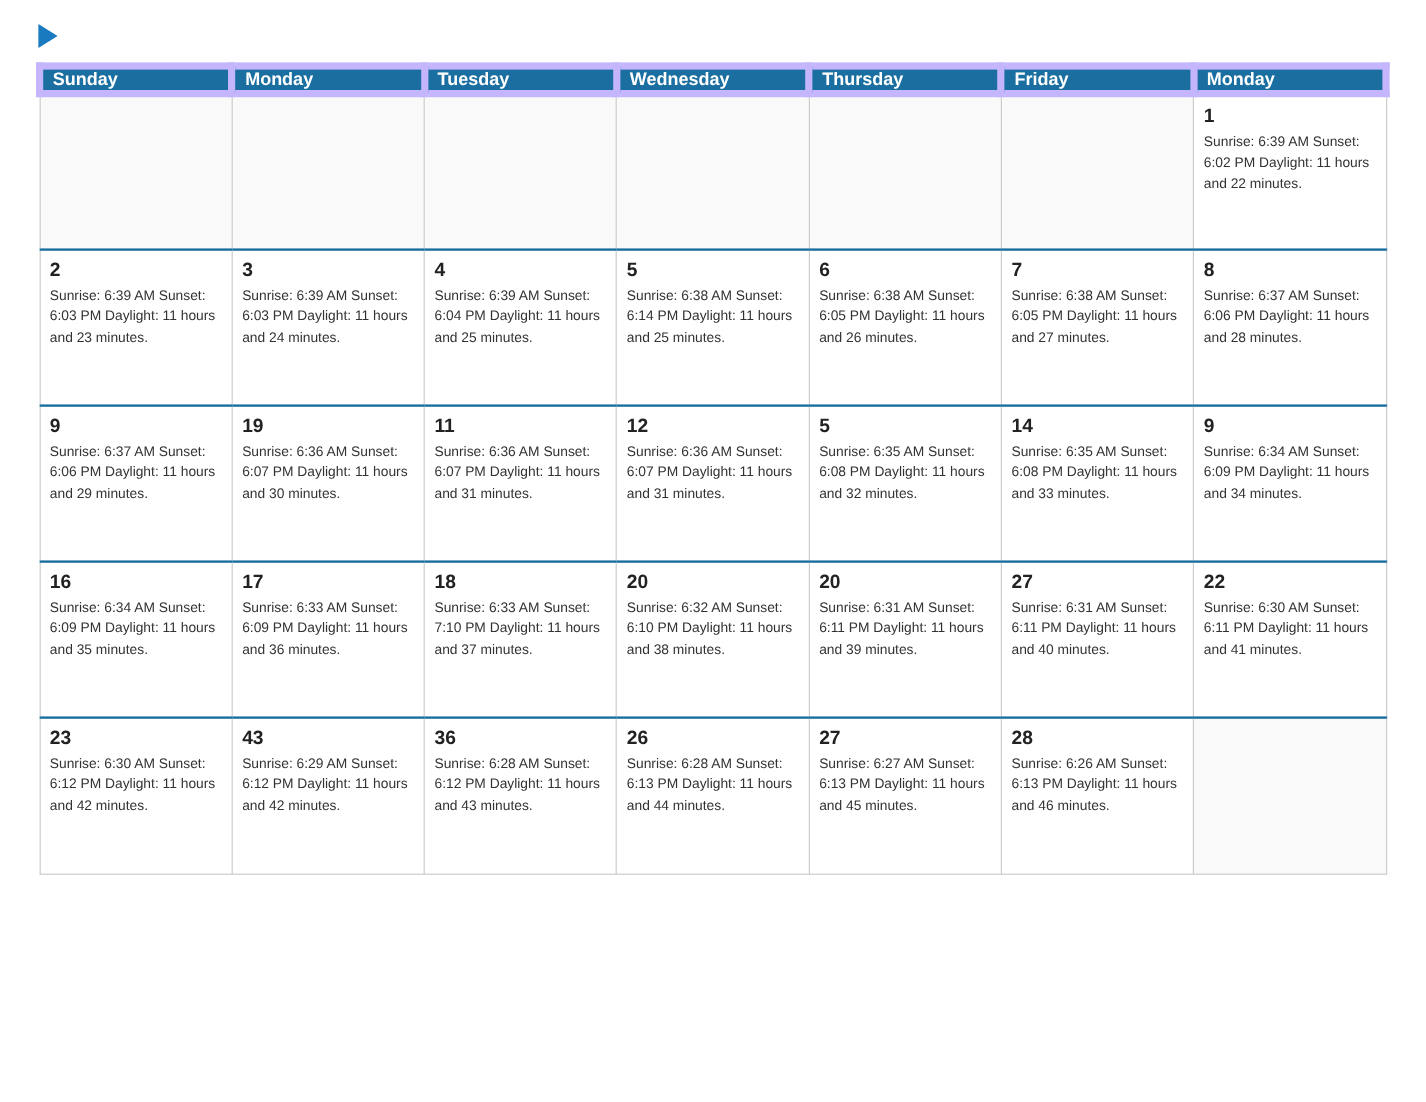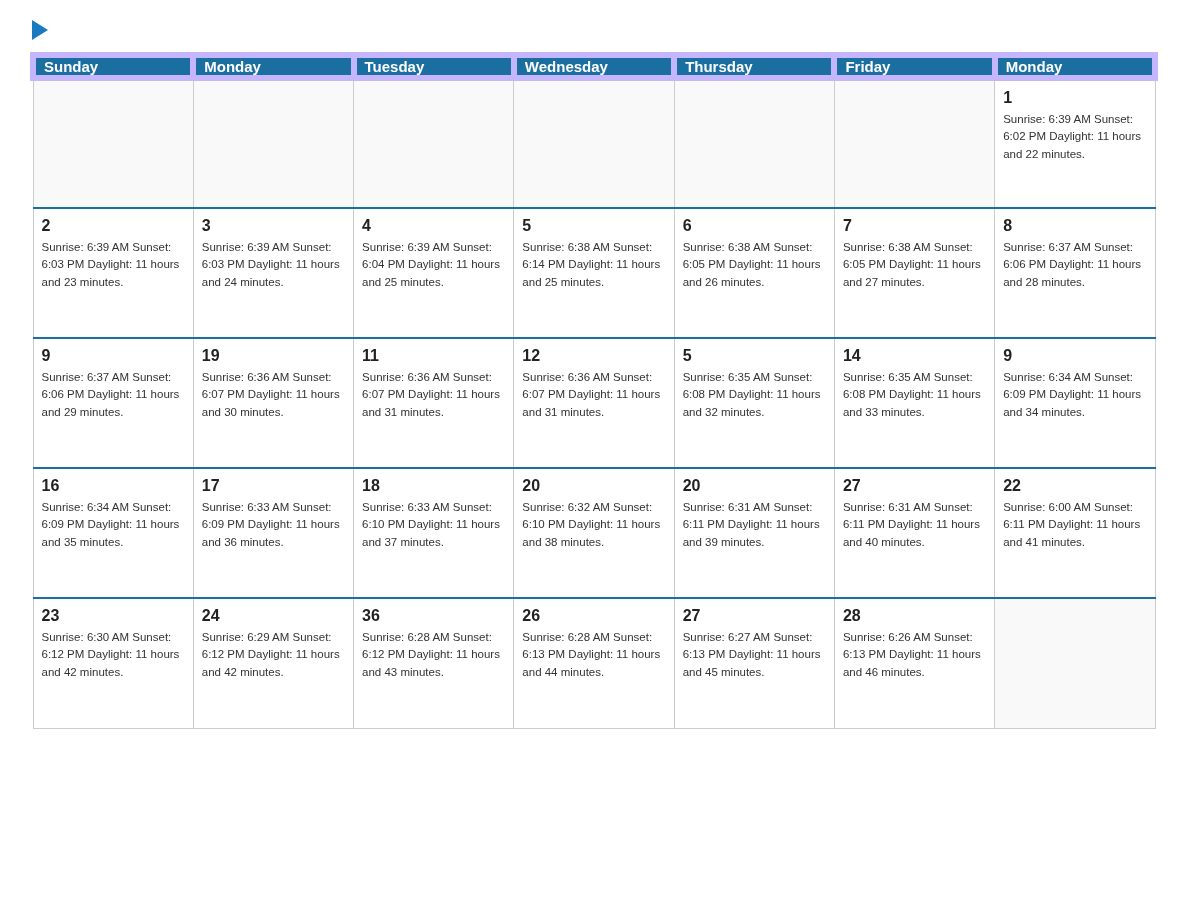--- a/index.html
+++ b/index.html
@@ -244,21 +244,21 @@
         </td>
         <td>
           <span class="day-number">17</span>
           <div class="day-info">Sunrise: 6:33 AM
 Sunset: 6:09 PM
 Daylight: 11 hours and 36 minutes.</div>
         </td>
         <td>
           <span class="day-number">18</span>
           <div class="day-info">Sunrise: 6:33 AM
-Sunset: 6:10 PM
+Sunset: 7:10 PM
 Daylight: 11 hours and 37 minutes.</div>
         </td>
         <td>
           <span class="day-number">20</span>
           <div class="day-info">Sunrise: 6:32 AM
 Sunset: 6:10 PM
 Daylight: 11 hours and 38 minutes.</div>
         </td>
         <td>
           <span class="day-number">20</span>
@@ -267,34 +267,34 @@
 Daylight: 11 hours and 39 minutes.</div>
         </td>
         <td>
           <span class="day-number">27</span>
           <div class="day-info">Sunrise: 6:31 AM
 Sunset: 6:11 PM
 Daylight: 11 hours and 40 minutes.</div>
         </td>
         <td>
           <span class="day-number">22</span>
-          <div class="day-info">Sunrise: 6:00 AM
+          <div class="day-info">Sunrise: 6:30 AM
 Sunset: 6:11 PM
 Daylight: 11 hours and 41 minutes.</div>
         </td>
       </tr>
       <tr>
         <td>
           <span class="day-number">23</span>
           <div class="day-info">Sunrise: 6:30 AM
 Sunset: 6:12 PM
 Daylight: 11 hours and 42 minutes.</div>
         </td>
         <td>
-          <span class="day-number">24</span>
+          <span class="day-number">43</span>
           <div class="day-info">Sunrise: 6:29 AM
 Sunset: 6:12 PM
 Daylight: 11 hours and 42 minutes.</div>
         </td>
         <td>
           <span class="day-number">36</span>
           <div class="day-info">Sunrise: 6:28 AM
 Sunset: 6:12 PM
 Daylight: 11 hours and 43 minutes.</div>
         </td>

